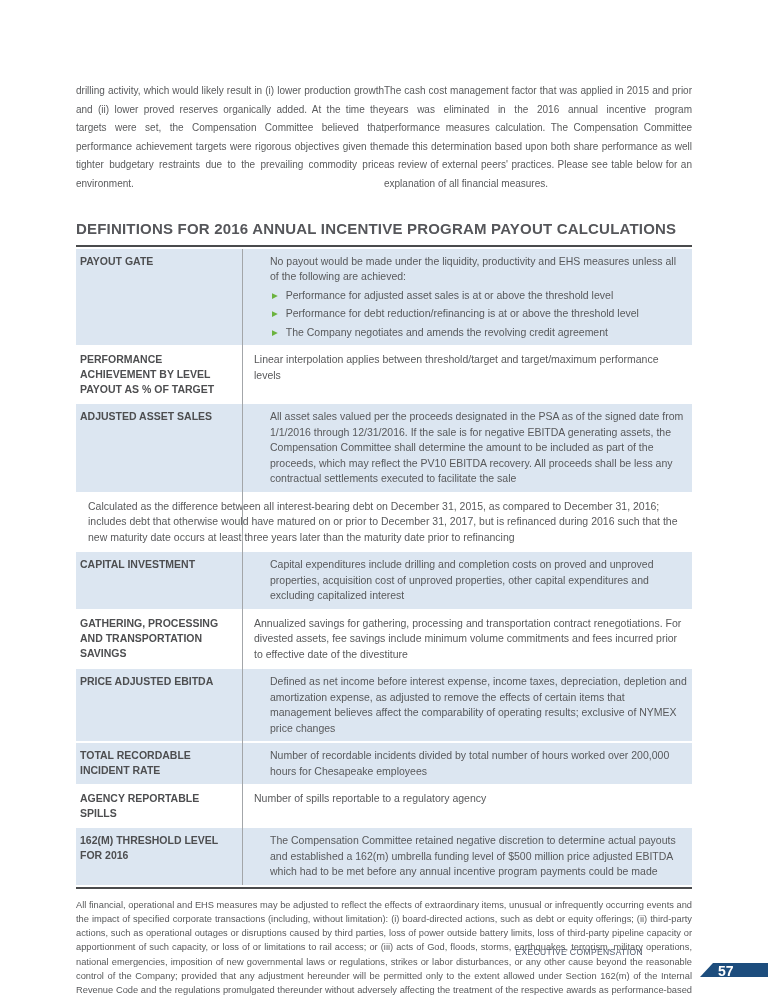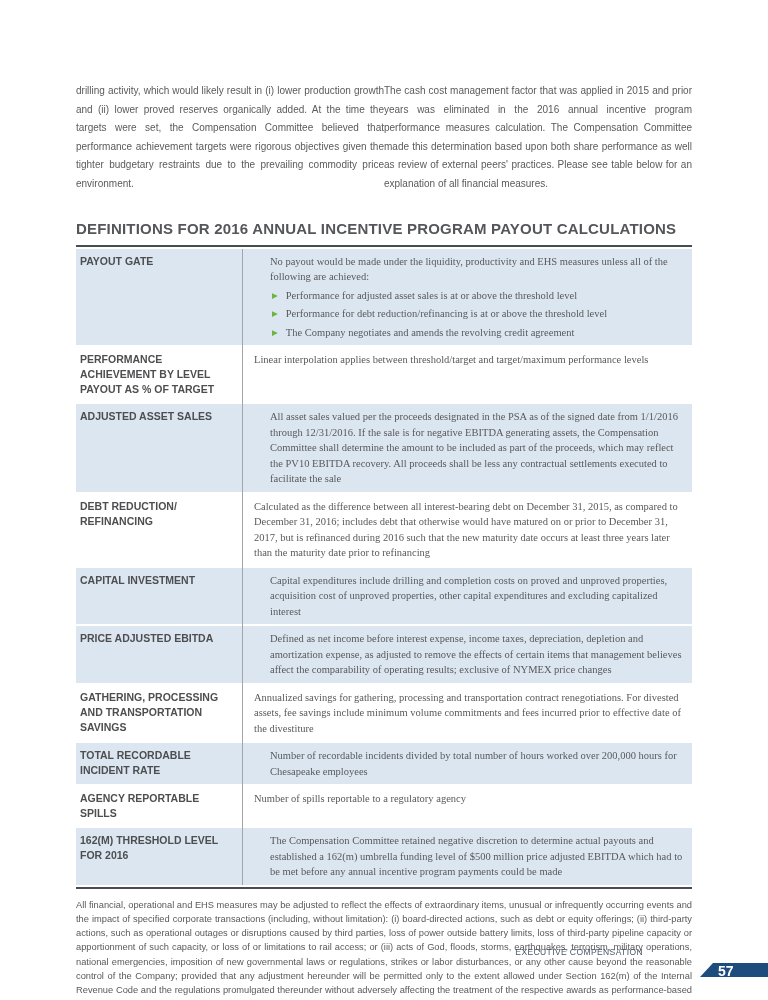--- a/index.html
+++ b/index.html
@@ -49,21 +49,20 @@
     padding:5px 10px 5px 4px;
     font-weight:bold; font-size:10.5px; line-height:15px;
     color:#4d4e50;
     white-space:pre-line;
   }
   .cell-desc {
     flex:1; box-sizing:border-box;
     padding:5px 5px 5px 12px;
     font-size:10.5px; line-height:15.5px;
     color:#58595b;
-    font-family:Liberation Serif, serif;
   }
   .bullet-row { display:flex; margin-top:3px; }
   .bullet-icon {
     color:#6cb33f; font-size:7.5px; line-height:15.5px;
     margin:0 8px 0 2px; flex:0 0 auto;
   }
 
   
   .footnote {
     margin-top:9px;
@@ -135,47 +134,45 @@
     </div>
   </div>
         <div class="t-row shaded">
     <div class="cell-label">ADJUSTED ASSET SALES</div>
     <div class="cell-desc">
       <div>All asset sales valued per the proceeds designated in the PSA as of the signed date from 1/1/2016 through 12/31/2016. If the sale is for negative EBITDA generating assets, the Compensation Committee shall determine the amount to be included as part of the proceeds, which may reflect the PV10 EBITDA recovery. All proceeds shall be less any contractual settlements executed to facilitate the sale</div>
       <div></div>
     </div>
   </div>
         <div class="t-row">
-    <div class="cell-label">DEBT REDUCTION/
-REFINANCING</div>
     <div class="cell-desc">
       <div>Calculated as the difference between all interest-bearing debt on December 31, 2015, as compared to December 31, 2016; includes debt that otherwise would have matured on or prior to December 31, 2017, but is refinanced during 2016 such that the new maturity date occurs at least three years later than the maturity date prior to refinancing</div>
       <div></div>
     </div>
   </div>
         <div class="t-row shaded">
     <div class="cell-label">CAPITAL INVESTMENT</div>
     <div class="cell-desc">
       <div>Capital expenditures include drilling and completion costs on proved and unproved properties, acquisition cost of unproved properties, other capital expenditures and excluding capitalized interest</div>
-      <div></div>
-    </div>
-  </div>
-        <div class="t-row shaded">
-    <div class="cell-label">PRICE ADJUSTED EBITDA</div>
-    <div class="cell-desc">
-      <div>Defined as net income before interest expense, income taxes, depreciation, depletion and amortization expense, as adjusted to remove the effects of certain items that management believes affect the comparability of operating results; exclusive of NYMEX price changes</div>
       <div></div>
     </div>
   </div>
         <div class="t-row">
     <div class="cell-label">GATHERING, PROCESSING
 AND TRANSPORTATION
 SAVINGS</div>
     <div class="cell-desc">
       <div>Annualized savings for gathering, processing and transportation contract renegotiations. For divested assets, fee savings include minimum volume commitments and fees incurred prior to effective date of the divestiture</div>
+      <div></div>
+    </div>
+  </div>
+        <div class="t-row shaded">
+    <div class="cell-label">PRICE ADJUSTED EBITDA</div>
+    <div class="cell-desc">
+      <div>Defined as net income before interest expense, income taxes, depreciation, depletion and amortization expense, as adjusted to remove the effects of certain items that management believes affect the comparability of operating results; exclusive of NYMEX price changes</div>
       <div></div>
     </div>
   </div>
         <div class="t-row shaded">
     <div class="cell-label">TOTAL RECORDABLE
 INCIDENT RATE</div>
     <div class="cell-desc">
       <div>Number of recordable incidents divided by total number of hours worked over 200,000 hours for Chesapeake employees</div>
       <div></div>
     </div>

